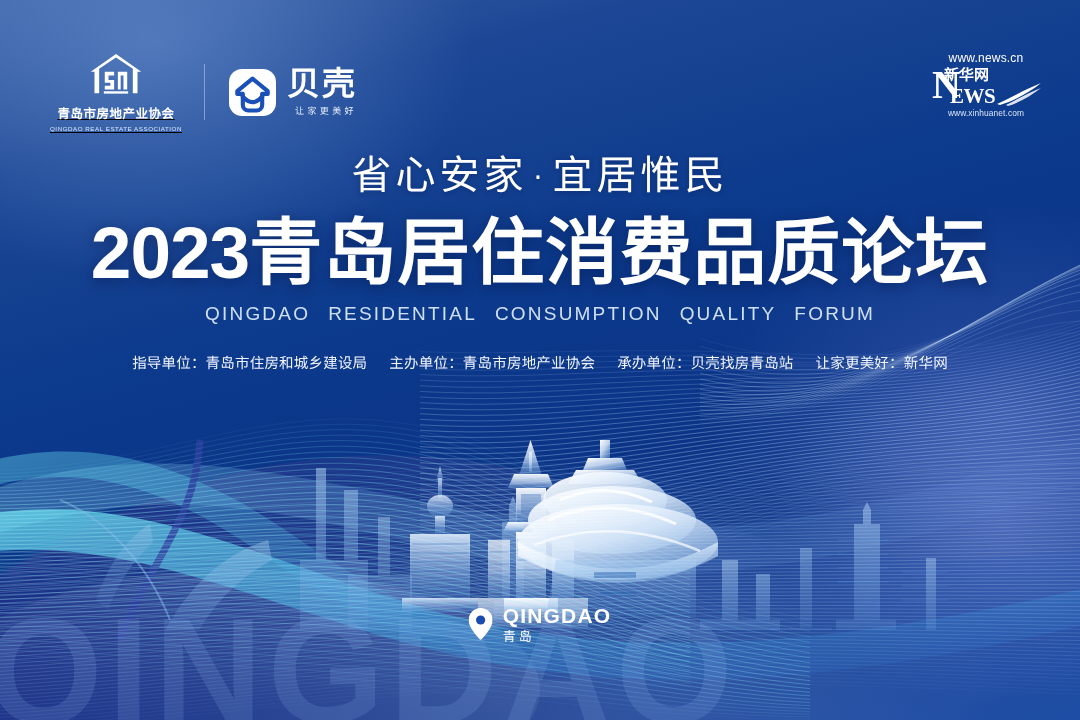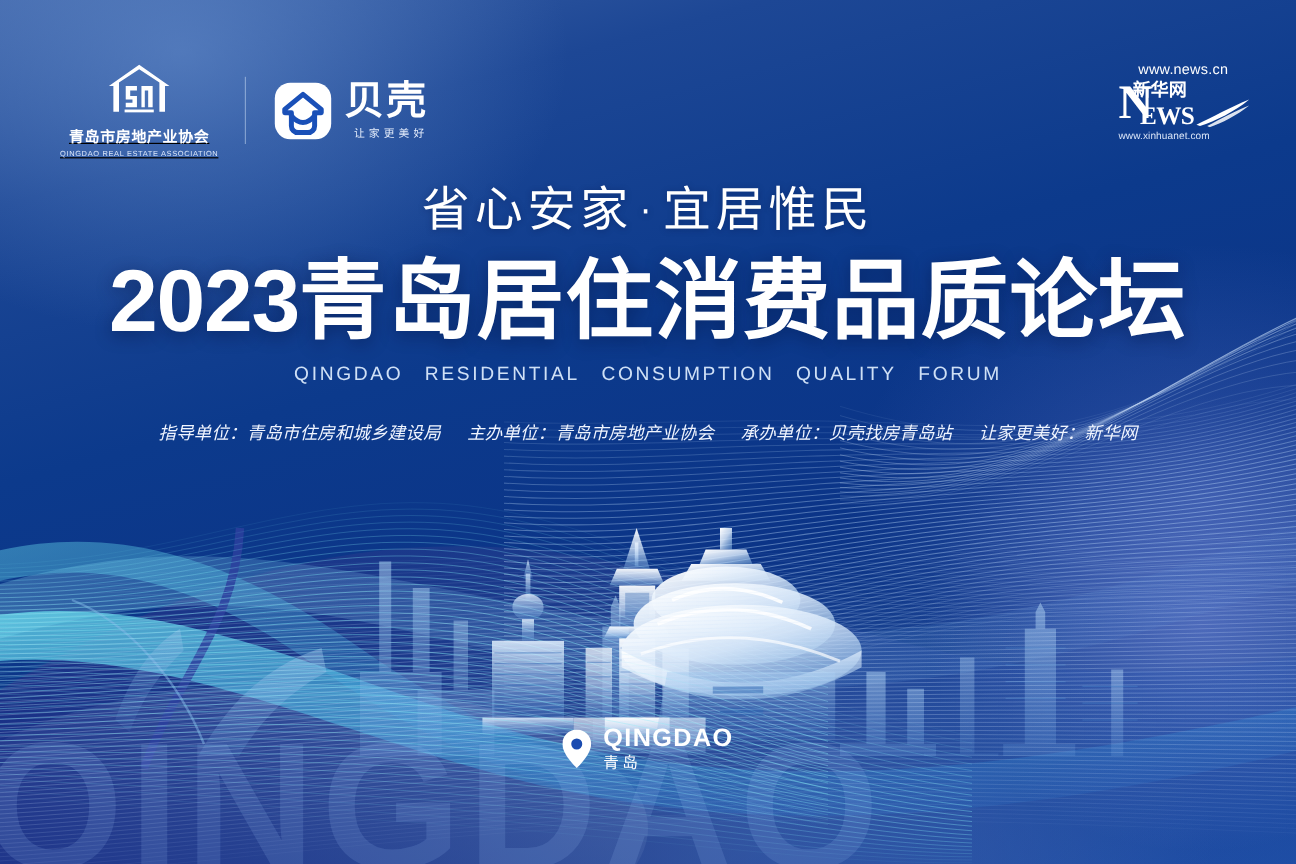--- a/index.html
+++ b/index.html
@@ -65,51 +65,51 @@
   }
   #xinhua .xh-cn {
     position:absolute; left:12px; top:0px; font-size:15px; line-height:19px; color:#fff; font-weight:bold;
     letter-spacing:0; font-family:"DejaVu Sans","Liberation Sans",sans-serif;
   }
   #xinhua .xh-ews {
     position:absolute; left:18px; top:20px; font-size:21px; line-height:21px; font-weight:bold; color:#fff;
     font-family:"Liberation Serif","DejaVu Serif",serif; letter-spacing:-.5px;
   }
   #xinhua .xh-swoosh { position:absolute; right:-2px; top:16px; width:46px; height:24px; }
-  #xinhua .xh-bot { margin-top:2px; font-size:8.4px; color:#dbe6f8; letter-spacing:.1px; }
+  #xinhua .xh-bot { margin-top:2px; font-size:8.4px; color:#dbe6f8; text-align:center; letter-spacing:.1px; }
 
   
   #title-block { position:absolute; left:0; right:0; top:152px; text-align:center; }
 
   #slogan {
     font-size:40px; line-height:46px; color:#ffffff; letter-spacing:4px; font-weight:normal;
     font-family:"DejaVu Sans","Liberation Sans",sans-serif;
     text-shadow:0 1px 5px rgba(0,20,70,.35);
   }
   #slogan .dot { font-size:28px; vertical-align:middle; padding:0 6px; }
 
   #main-title {
     margin-top:10px; font-size:73px; line-height:84px; color:#ffffff; font-weight:bold;
     letter-spacing:1px; white-space:nowrap;
     font-family:"DejaVu Sans","Liberation Sans",sans-serif;
     text-shadow:0 3px 14px rgba(2,16,60,.45);
   }
   #main-title .yr { letter-spacing:-1px; font-family:"Liberation Sans","DejaVu Sans",sans-serif; }
 
   #en-title {
-    margin-top:6px; font-size:16px; line-height:26px; color:#cfe0f6; letter-spacing:2.2px;
+    margin-top:6px; font-size:19px; line-height:26px; color:#cfe0f6; letter-spacing:2.2px;
     font-family:"Liberation Sans","DejaVu Sans",sans-serif; font-weight:normal;
   }
   #en-title .w { padding:0 9px; }
 
   #org-line {
     margin-top:26px; font-size:14.5px; line-height:20px; color:#f0f5ff; letter-spacing:.2px;
     font-family:"DejaVu Sans","Liberation Sans",sans-serif;
   }
-  #org-line .org { padding:0 11px; white-space:nowrap;font-style:italic; }
+  #org-line .org { padding:0 11px; white-space:nowrap; }
 
   
   #city-marker {
     position:absolute; left:50%; transform:translateX(-50%); top:605px;
     display:flex; align-items:center; gap:10px;
   }
   #city-marker .pin { width:24px; height:32px; flex:none; }
   #city-marker .txt { display:flex; flex-direction:column; line-height:1; }
   #city-marker .en {
     font-size:21px; font-weight:bold; color:#ffffff; letter-spacing:1.2px;

